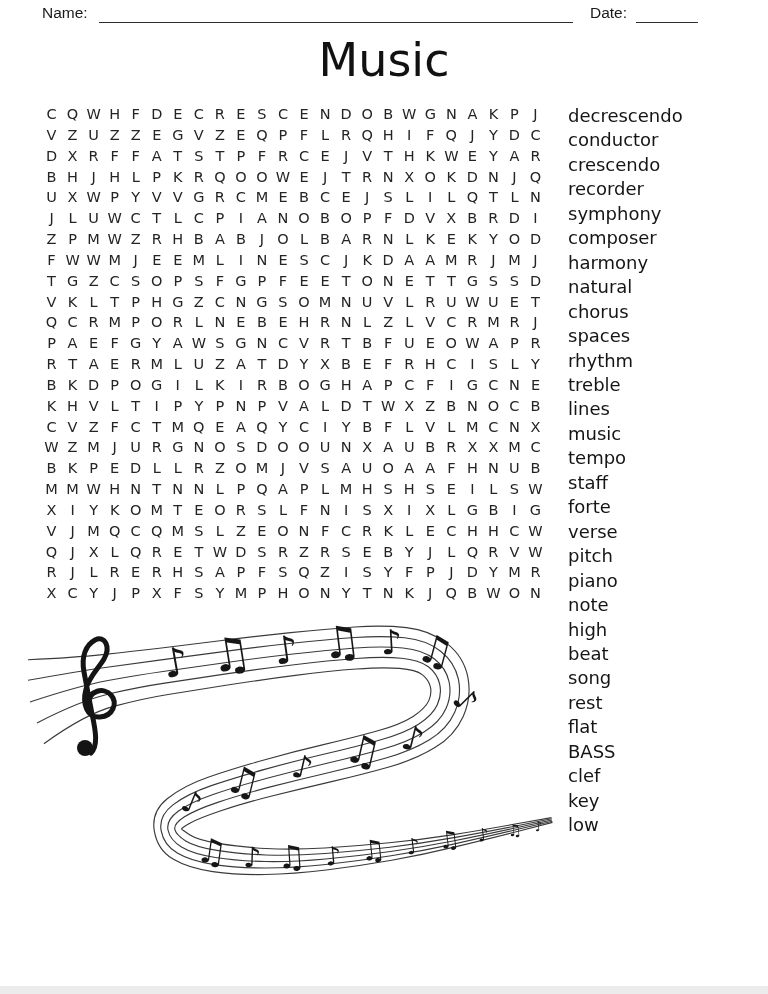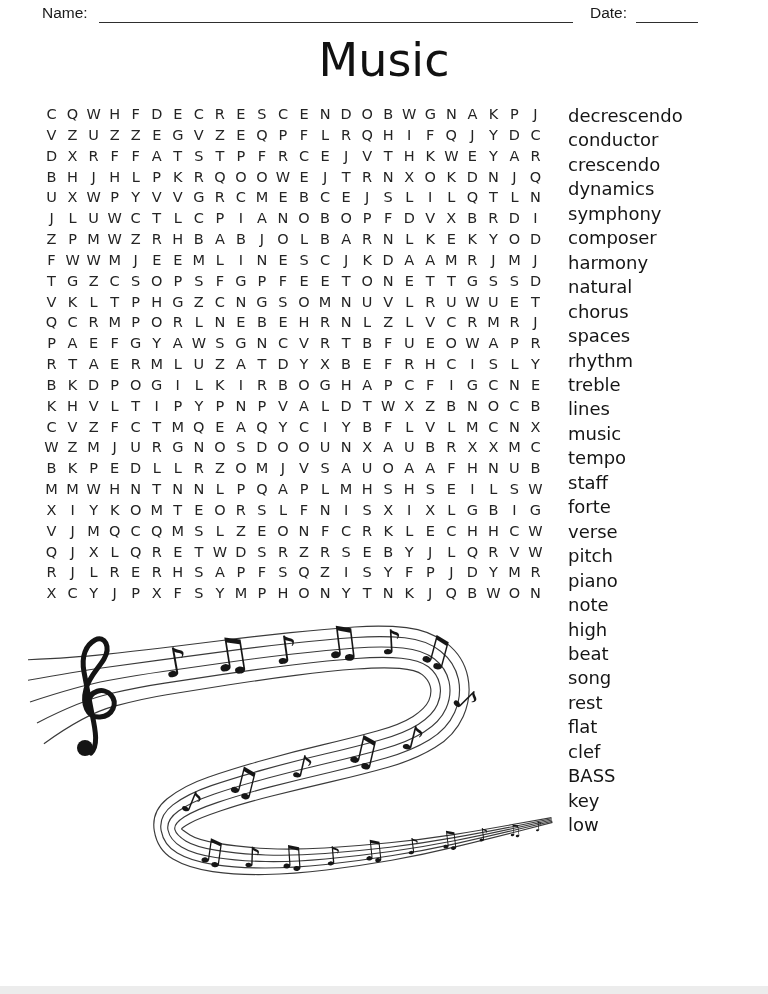--- a/index.html
+++ b/index.html
@@ -631,21 +631,21 @@
     <span class="grid-cell">B</span>
     <span class="grid-cell">W</span>
     <span class="grid-cell">O</span>
     <span class="grid-cell">N</span>
   </div>
 
 <div class="words" id="words">
     <div class="word">decrescendo</div>
     <div class="word">conductor</div>
     <div class="word">crescendo</div>
-    <div class="word">dynamics</div>
+    <div class="word">recorder</div>
     <div class="word">symphony</div>
     <div class="word">composer</div>
     <div class="word">harmony</div>
     <div class="word">natural</div>
     <div class="word">chorus</div>
     <div class="word">spaces</div>
     <div class="word">rhythm</div>
     <div class="word">treble</div>
     <div class="word">lines</div>
     <div class="word">music</div>
@@ -654,22 +654,22 @@
     <div class="word">forte</div>
     <div class="word">verse</div>
     <div class="word">pitch</div>
     <div class="word">piano</div>
     <div class="word">note</div>
     <div class="word">high</div>
     <div class="word">beat</div>
     <div class="word">song</div>
     <div class="word">rest</div>
     <div class="word">flat</div>
+    <div class="word">BASS</div>
     <div class="word">clef</div>
-    <div class="word">BASS</div>
     <div class="word">key</div>
     <div class="word">low</div>
   </div>
 
 <div class="staff-wrap">
   <svg id="staff-svg" width="528" height="300" viewBox="0 0 528 300" xmlns="http://www.w3.org/2000/svg">
     <g id="staff-lines">
         <path d="M-11.9,40.3 Q43.0,37.9 74.5,34.6 Q106.1,31.3 131.4,28.3 Q156.8,25.2 192.0,20.7 Q227.2,16.2 262.6,12.6 Q298.0,9.1 326.5,7.0 Q355.0,5.0 378.5,7.6 Q401.9,10.2 418.8,23.4 Q435.7,36.6 439.8,56.9 Q443.9,77.2 435.2,96.4 Q426.6,115.7 406.9,127.6 Q387.3,139.6 361.0,147.0 Q334.7,154.4 304.6,161.4 Q274.6,168.4 244.9,175.8 Q215.2,183.2 192.9,190.8 Q170.7,198.3 161.8,203.2 Q152.9,208.2 153.7,209.1 Q154.5,210.0 162.0,214.9 Q169.4,219.7 190.3,223.4 Q211.1,227.0 237.8,228.5 Q264.5,230.0 296.7,228.0 Q328.9,226.1 361.3,222.8 Q393.8,219.6 423.9,214.9 Q454.0,210.1 488.7,203.8 L523.5,197.6" fill="none" stroke="#3a3a3a" stroke-width="1.15"></path>
         <path d="M-5.0,61.1 Q46.5,51.9 77.3,47.5 Q108.1,43.2 133.2,39.9 Q158.4,36.6 193.5,31.9 Q228.6,27.1 263.8,23.3 Q299.0,19.5 327.0,17.5 Q355.0,15.5 376.7,17.8 Q398.5,20.1 412.6,31.2 Q426.8,42.3 430.4,59.2 Q433.9,76.1 426.6,92.5 Q419.3,108.8 401.5,119.8 Q383.6,130.8 358.0,138.0 Q332.3,145.2 302.3,152.2 Q272.3,159.2 242.4,166.9 Q212.6,174.6 189.7,182.4 Q166.8,190.1 156.1,197.1 Q145.4,204.1 146.9,209.6 Q148.3,215.0 157.7,220.9 Q167.2,226.8 188.9,230.4 Q210.6,234.0 237.7,235.0 Q264.8,236.0 297.1,233.5 Q329.4,231.0 361.9,227.2 Q394.4,223.3 424.4,217.9 Q454.5,212.6 489.1,205.7 L523.7,198.8" fill="none" stroke="#3a3a3a" stroke-width="1.15"></path>
         <path d="M2.0,82.0 Q50.0,66.0 80.0,60.5 Q110.0,55.0 135.0,51.5 Q160.0,48.0 195.0,43.0 Q230.0,38.0 265.0,34.0 Q300.0,30.0 327.5,28.0 Q355.0,26.0 375.0,28.0 Q395.0,30.0 406.5,39.0 Q418.0,48.0 421.0,61.5 Q424.0,75.0 418.0,88.5 Q412.0,102.0 396.0,112.0 Q380.0,122.0 355.0,129.0 Q330.0,136.0 300.0,143.0 Q270.0,150.0 240.0,158.0 Q210.0,166.0 186.5,174.0 Q163.0,182.0 150.5,191.0 Q138.0,200.0 140.0,210.0 Q142.0,220.0 153.5,227.0 Q165.0,234.0 187.5,237.5 Q210.0,241.0 237.5,241.5 Q265.0,242.0 297.5,239.0 Q330.0,236.0 362.5,231.5 Q395.0,227.0 425.0,221.0 Q455.0,215.0 489.5,207.5 L524.0,200.0" fill="none" stroke="#3a3a3a" stroke-width="1.15"></path>

